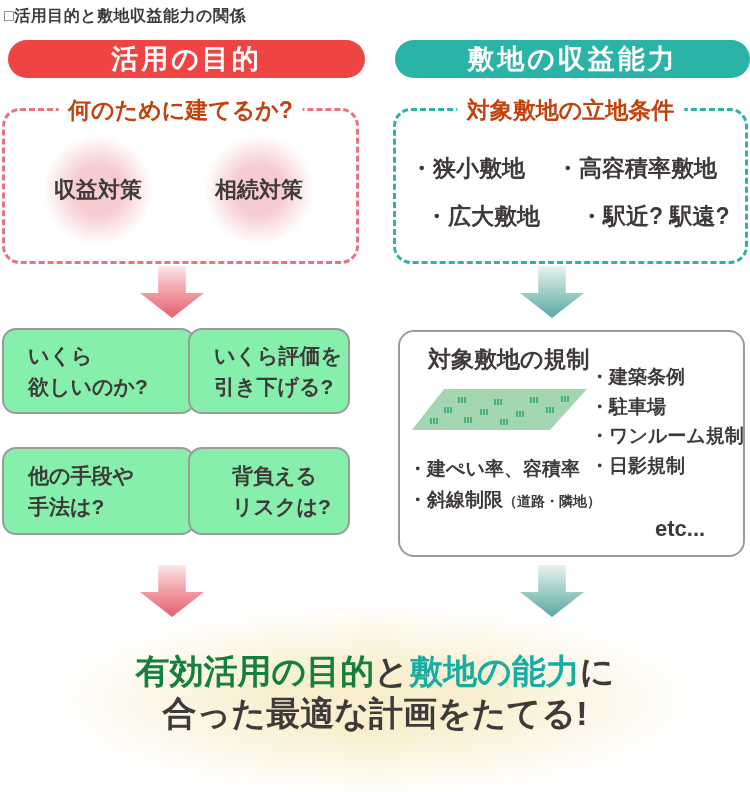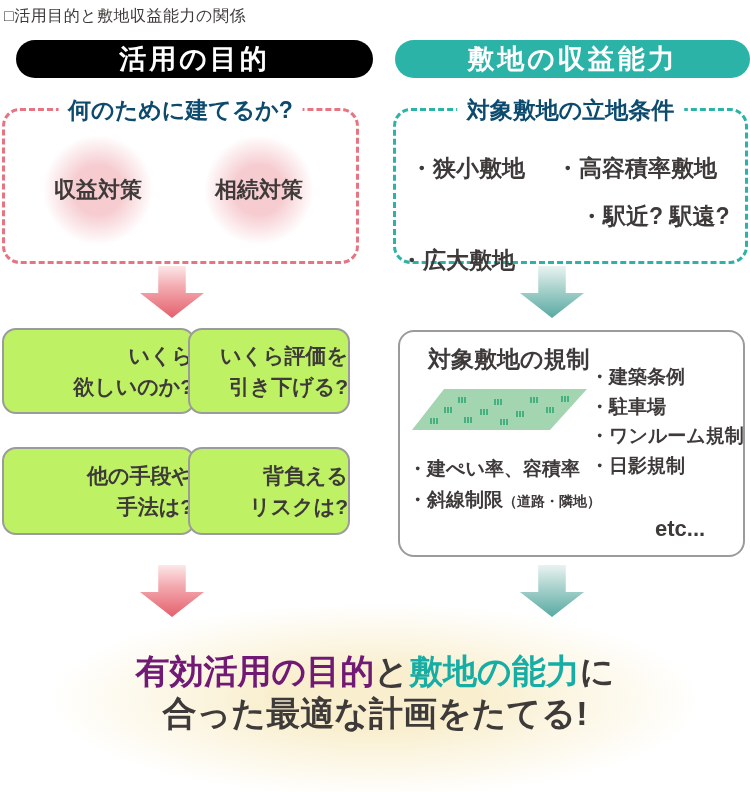--- a/index.html
+++ b/index.html
@@ -1,76 +1,76 @@
 <!DOCTYPE html>
 <html><head>
 <meta charset="utf-8">
 <style>
   html,body{margin:0;padding:0;background:#fff;}
   .canvas{
     position:relative;width:750px;height:792px;overflow:hidden;background:#fff;
     font-family:"Liberation Sans","DejaVu Sans",sans-serif;color:#3e3a39;
   }
-  .page-title{position:absolute;left:4px;top:6px;font-size:16px;font-weight:400;letter-spacing:.5px;text-align:center;}
+  .page-title{position:absolute;left:4px;top:6px;font-size:16px;font-weight:700;letter-spacing:.5px;text-align:center;}
 
   
   .pill{position:absolute;top:40px;height:38px;border-radius:19px;display:flex;align-items:center;justify-content:center;
         color:#fff;font-size:27px;font-weight:800;letter-spacing:3px;}
-  .pill-pink{left:16px;width:357px;background:#000000;}
+  .pill-pink{left:8px;width:357px;background:#ef4444;}
   .pill-teal{left:395px;width:355px;background:#2bb3a8;}
 
   
   .dashed-box{position:absolute;top:108px;height:150px;border-radius:18px;background:#fff;}
   .dashed-pink{left:2px;width:351px;border:3px dashed #e87381;}
   .dashed-teal{left:393px;width:349px;border:3px dashed #2bb3a8;}
   .dashed-label{position:absolute;top:-16px;left:50%;transform:translateX(-50%);background:#fff;
-    padding:0 10px;font-size:23px;font-weight:600;white-space:nowrap;color:#0c4a6e;}
+    padding:0 10px;font-size:23px;font-weight:600;white-space:nowrap;color:#c2410c;}
 
   
   .bubble{position:absolute;width:110px;height:110px;display:flex;align-items:center;justify-content:center;
     background:radial-gradient(circle closest-side,#f6ccd0 45%,rgba(246,204,208,0) 100%);}
   .bubble span{font-size:22px;font-weight:800;white-space:nowrap;}
   .bubble-1{left:38px;top:24px;}
   .bubble-2{left:199px;top:24px;}
 
   
   .cond{position:absolute;font-size:23px;font-weight:700;white-space:nowrap;}
 
   
   .arrow{position:absolute;width:64px;height:52px;
     clip-path:polygon(28.5% 0,71.5% 0,71.5% 52%,100% 52%,50% 100%,0 52%,28.5% 52%);}
   .arrow-pink{background:linear-gradient(180deg,#fce8e8 0%,#f3aab0 40%,#e4606c 100%);}
   .arrow-teal{background:linear-gradient(180deg,#e9f3f1 0%,#aed4cf 40%,#57aaa2 100%);}
   .a1{left:140px;top:266px;} .a2{left:520px;top:266px;}
   .a3{left:140px;top:565px;} .a4{left:520px;top:565px;}
 
   
-  .qbox{position:absolute;border:2px solid #9b9b9b;border-radius:14px;background:#bef264;
+  .qbox{position:absolute;border:2px solid #9b9b9b;border-radius:14px;background:#86efac;
     display:flex;flex-direction:column;justify-content:center;
-    font-size:21px;font-weight:600;line-height:31px;align-items:flex-end;}
+    font-size:21px;font-weight:600;line-height:31px;}
   .qb1{left:2px;top:328px;width:165px;height:82px;padding-left:24px;}
   .qb2{left:188px;top:328px;width:134px;height:82px;padding-left:24px;}
   .qb3{left:2px;top:447px;width:165px;height:84px;padding-left:24px;}
   .qb4{left:188px;top:447px;width:116px;height:84px;padding-left:42px;}
 
   
   .regbox{position:absolute;left:398px;top:330px;width:343px;height:223px;border:2px solid #9b9b9b;border-radius:16px;background:#fff;}
   .regtitle{position:absolute;left:28px;top:12px;font-size:23px;font-weight:800;}
   .plot-svg{position:absolute;left:7px;top:55px;}
   .reg-left{position:absolute;left:8px;top:122px;font-size:19px;font-weight:600;line-height:30px;white-space:nowrap;}
   .reg-right{position:absolute;left:190px;top:30px;font-size:19px;font-weight:600;line-height:29.5px;white-space:nowrap;}
   .reg-small{font-size:14px;font-weight:600;}
   .etc{position:absolute;left:255px;top:184px;font-size:22px;font-weight:600;}
 
   
   .glow{position:absolute;left:0;top:598px;width:750px;height:204px;
     background:radial-gradient(ellipse 46% 50% at 50% 50%,#f9efcf 30%,rgba(249,239,207,0) 95%);}
   .conclusion{position:absolute;left:0;top:650px;width:750px;text-align:center;
     font-size:34px;font-weight:800;line-height:42px;color:#3e3a39;}
-  .c-pink{color:#701a75;}
+  .c-pink{color:#15803d;}
   .c-teal{color:#16ada4;}
 </style>
 </head>
 <body>
 
 <div class="canvas">
 
   <div class="page-title">□活用目的と敷地収益能力の関係</div>
 
   <div class="pill pill-pink">活用の目的</div>
@@ -83,21 +83,21 @@
     </div>
     <div class="bubble bubble-2">
       <span>相続対策</span>
     </div>
   </div>
 
   <div class="dashed-box dashed-teal">
     <span class="dashed-label">対象敷地の立地条件</span>
     <span class="cond" style="left:14px;top:42px;">・狭小敷地</span>
     <span class="cond" style="left:160px;top:42px;">・高容積率敷地</span>
-    <span class="cond" style="left:4px;top:90px;margin-top:44px;">・広大敷地</span>
+    <span class="cond" style="left:29px;top:90px;">・広大敷地</span>
     <span class="cond" style="left:160px;top:90px;margin-left:24px;">・駅近? 駅遠?</span>
   </div>
 
   <div class="arrow arrow-pink a1"></div>
   <div class="arrow arrow-teal a2"></div>
 
   <div class="qbox qb1">
     <span>いくら</span>
     <span>欲しいのか?</span>
   </div>

